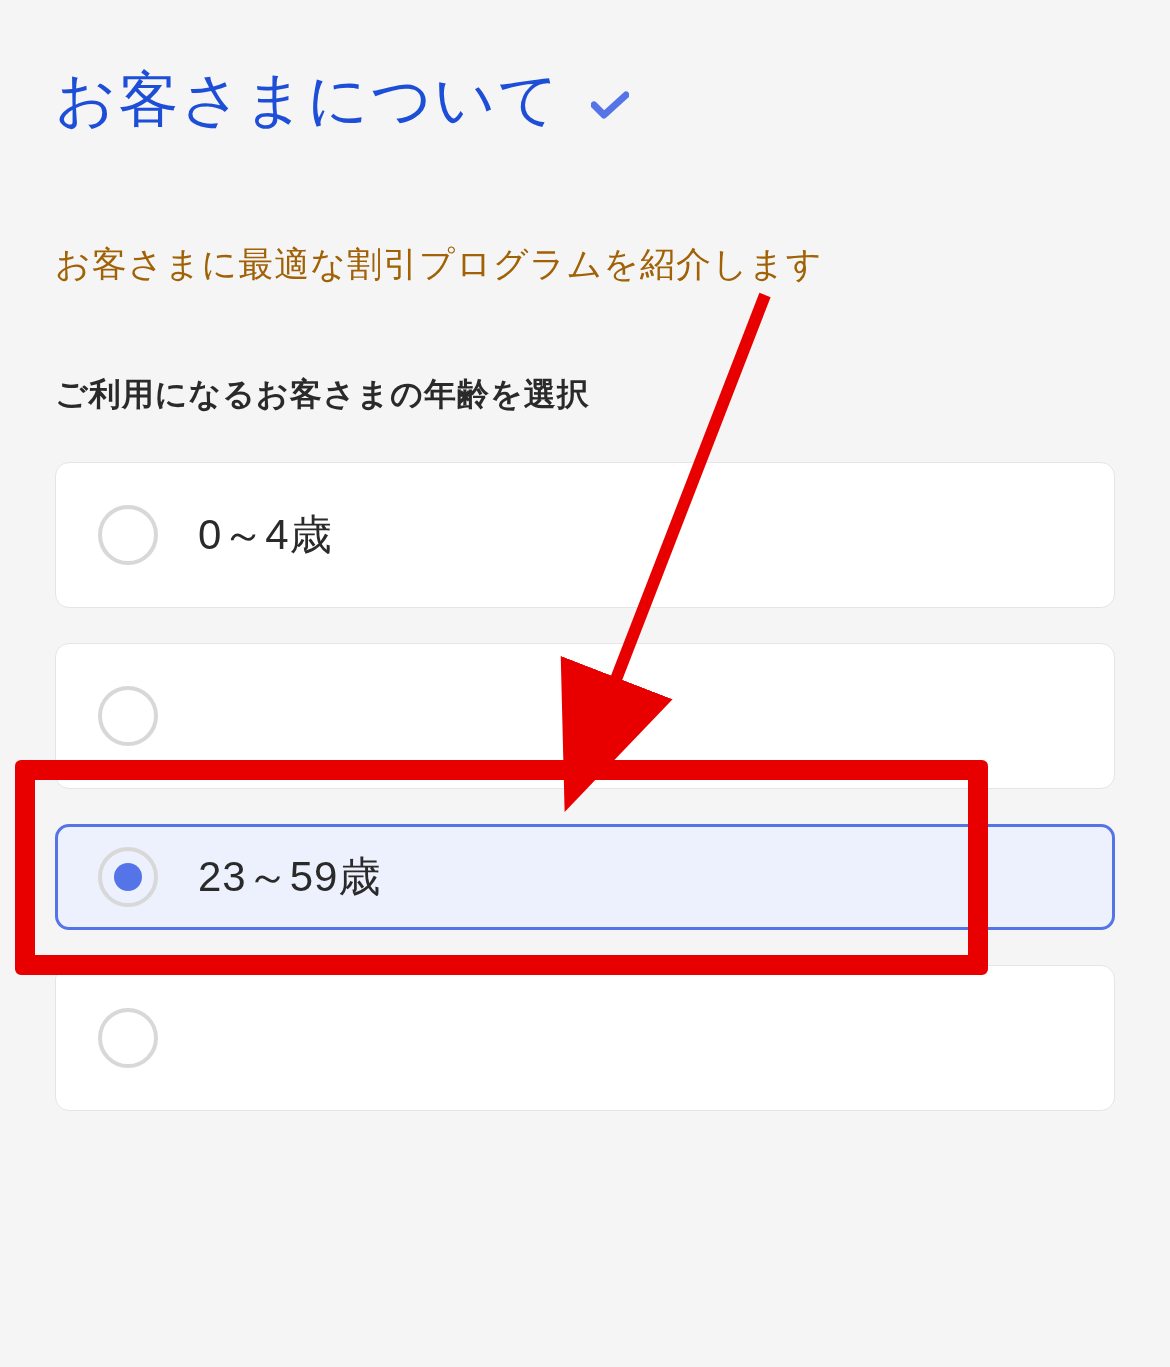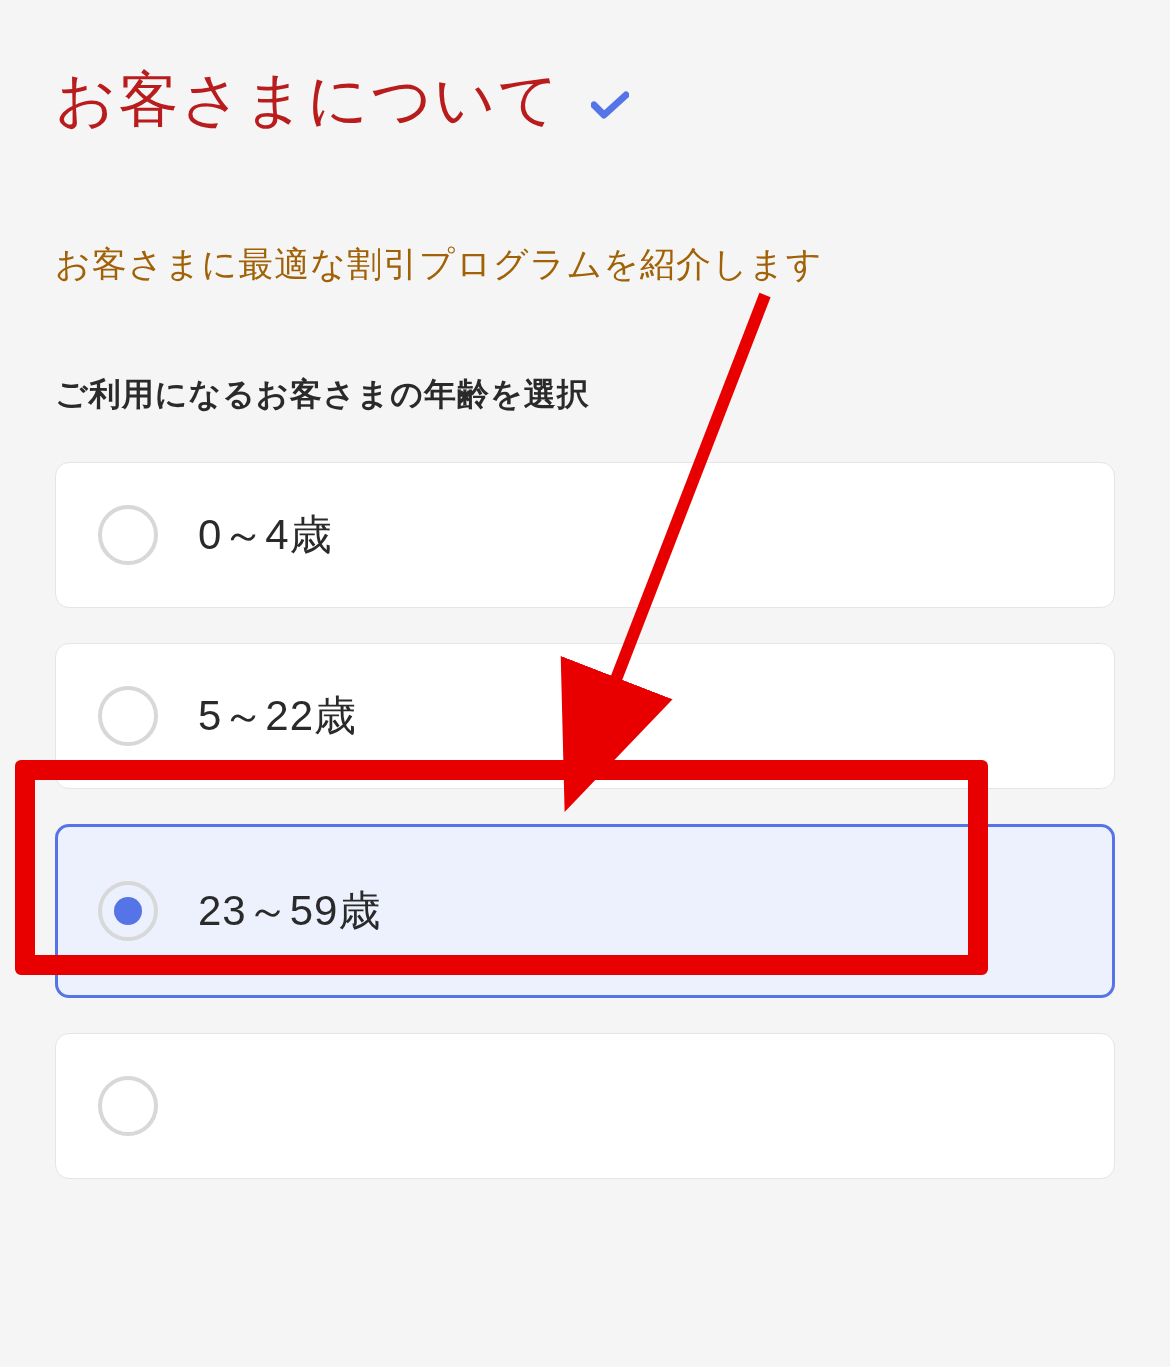--- a/index.html
+++ b/index.html
@@ -20,21 +20,21 @@
     }
     .heading-row {
       display: flex;
       align-items: center;
       gap: 30px;
       margin-bottom: 100px;
     }
     .heading {
       font-size: 60px;
       font-weight: 400;
-      color: #b91c1c;
+      color: #1d4ed8;
       letter-spacing: 2px;
     }
     .check-icon {
       width: 38px;
       height: 28px;
       display: inline-block;
       margin-top: 8px;
     }
     .subtitle {
       font-size: 35px;
@@ -63,21 +63,21 @@
       background: #ffffff;
       border: 1px solid #e5e5e5;
       border-radius: 14px;
       padding: 42px 42px;
       cursor: pointer;
       gap: 40px;
     }
     .option.selected {
       background: #ecf1fd;
       border: 3px solid #5574e8;
-      padding: 54px 40px;
+      padding: 20px 40px;
     }
     .radio-outer {
       width: 60px;
       height: 60px;
       border-radius: 50%;
       border: 4px solid #d8d8d8;
       display: flex;
       align-items: center;
       justify-content: center;
       flex-shrink: 0;
@@ -135,21 +135,20 @@
       <span class="radio-outer">
         
       </span>
       <span class="option-label">0～4歳</span>
     </div>
 
     <div class="option">
       <span class="radio-outer">
         
       </span>
-      <span class="option-label">5～22歳</span>
     </div>
 
     <div class="option selected">
       <span class="radio-outer">
         <span class="radio-inner"></span>
       </span>
       <span class="option-label">23～59歳</span>
     </div>
 
     <div class="option">

